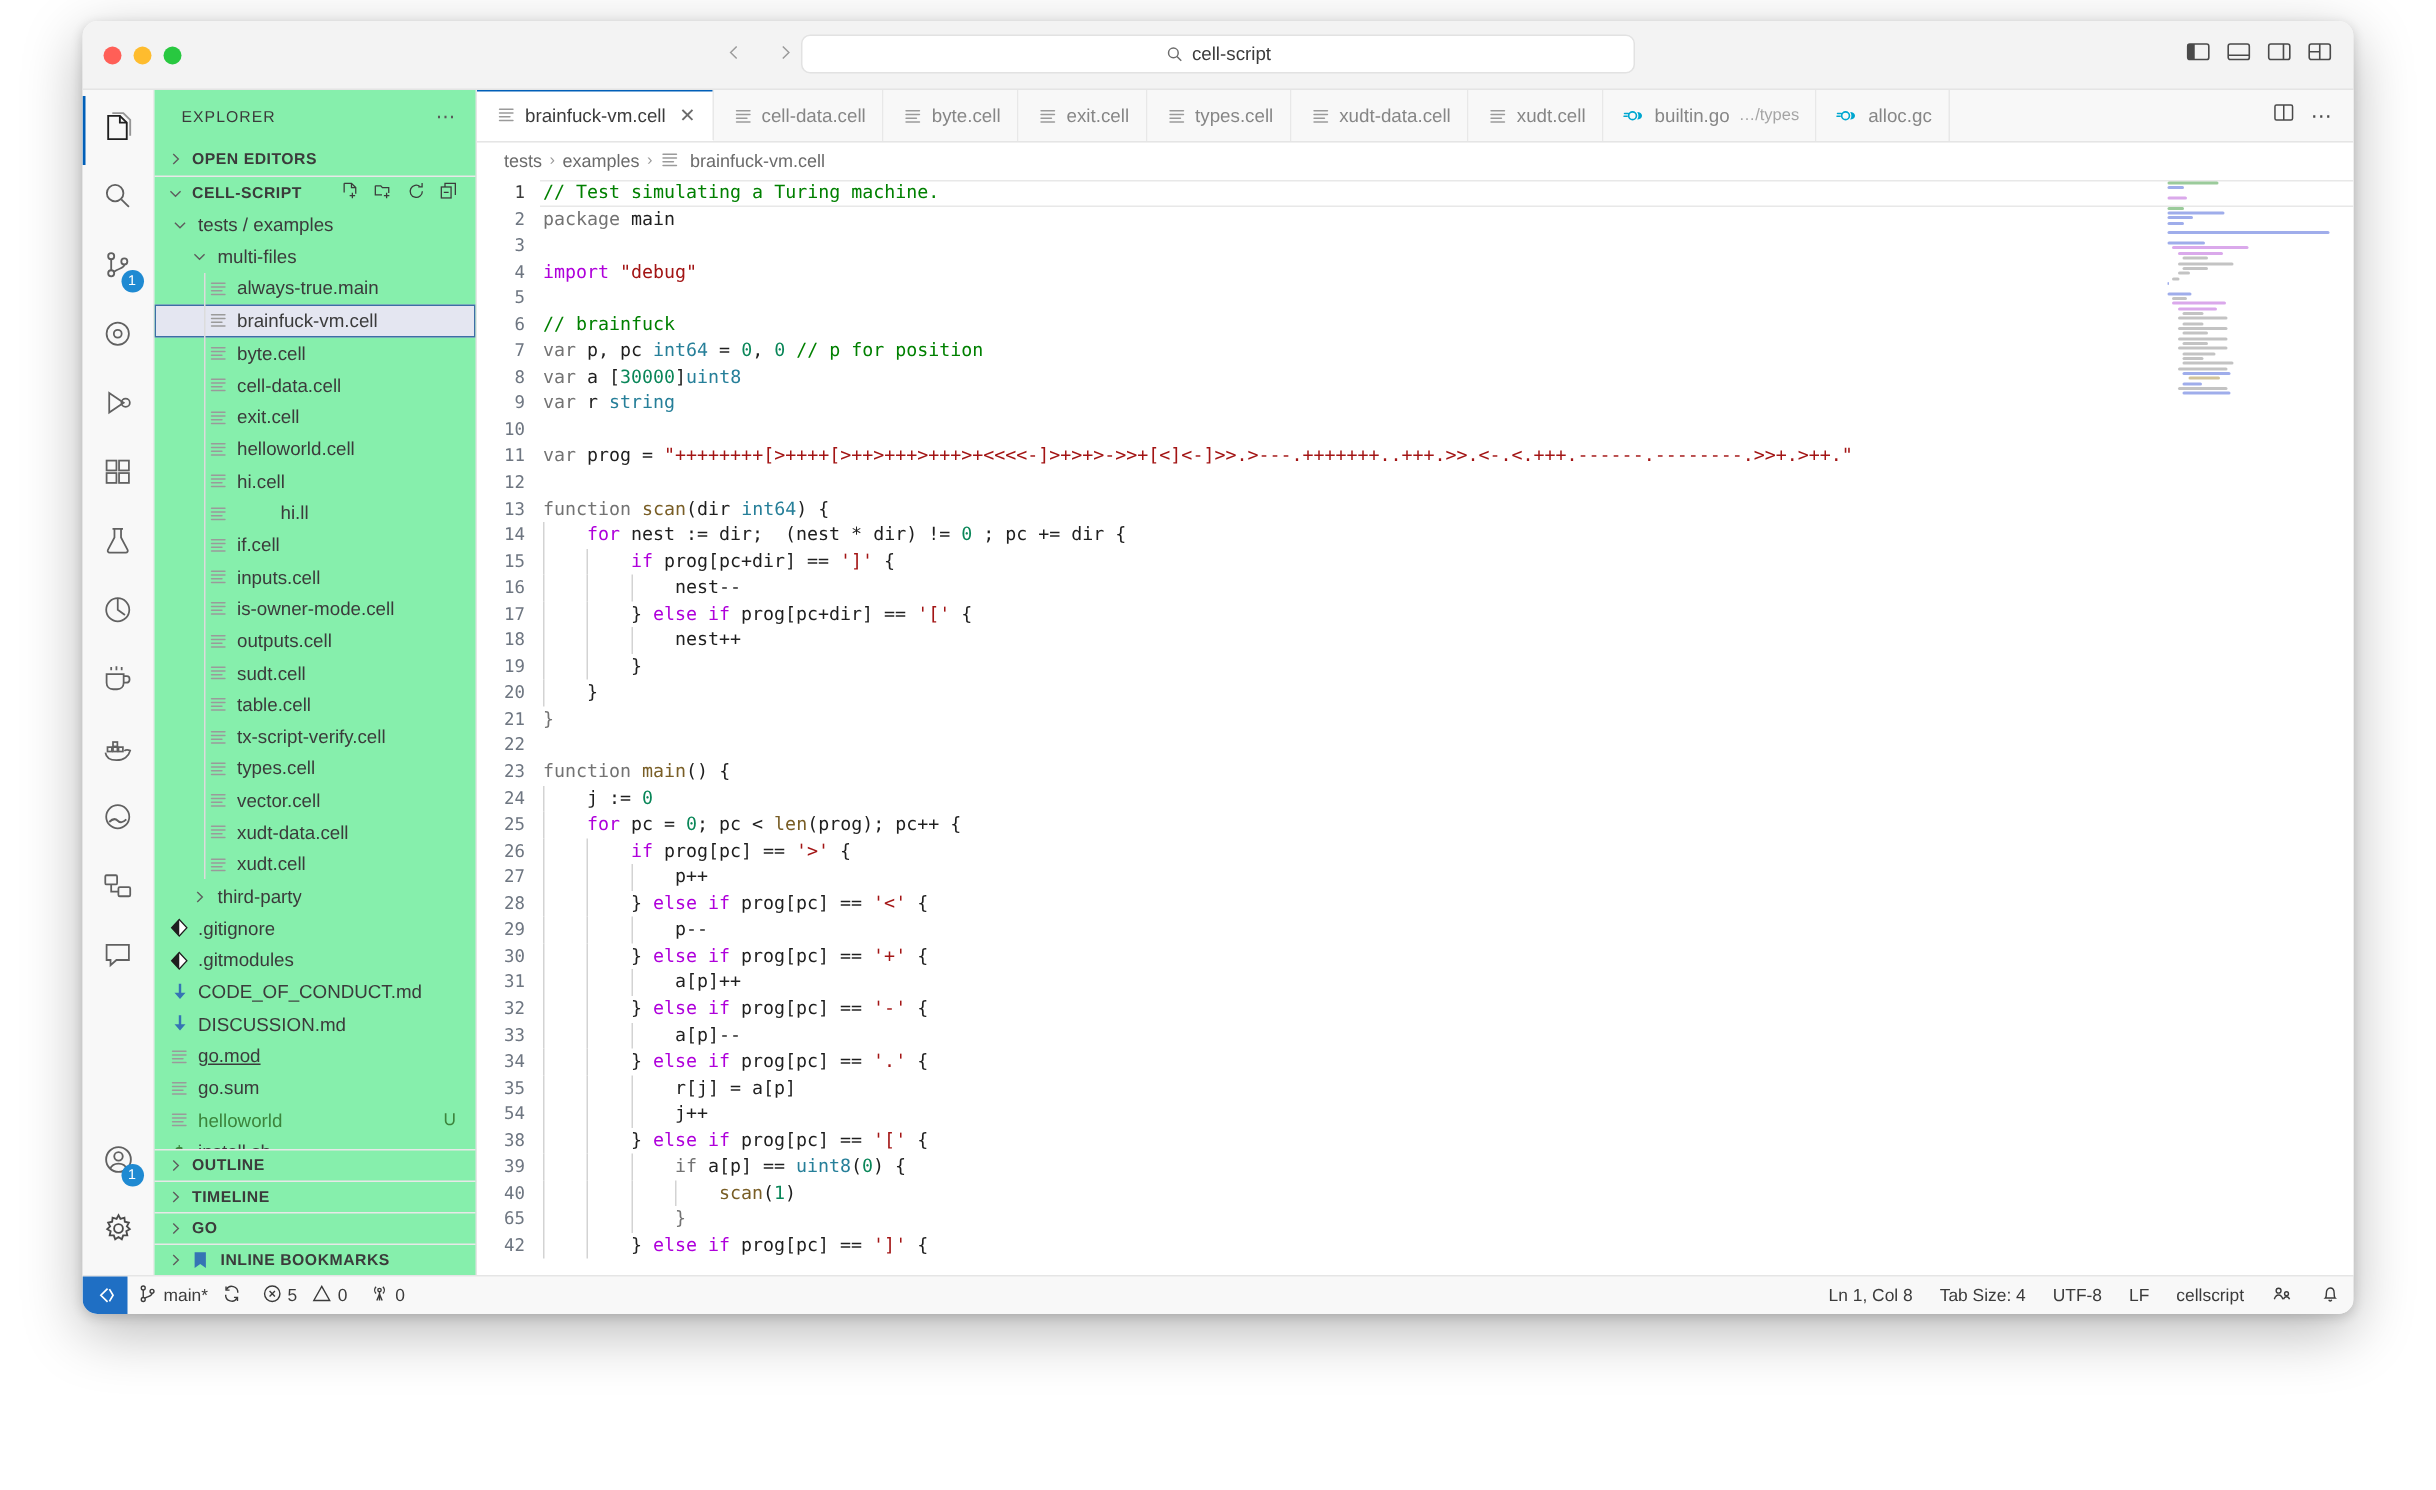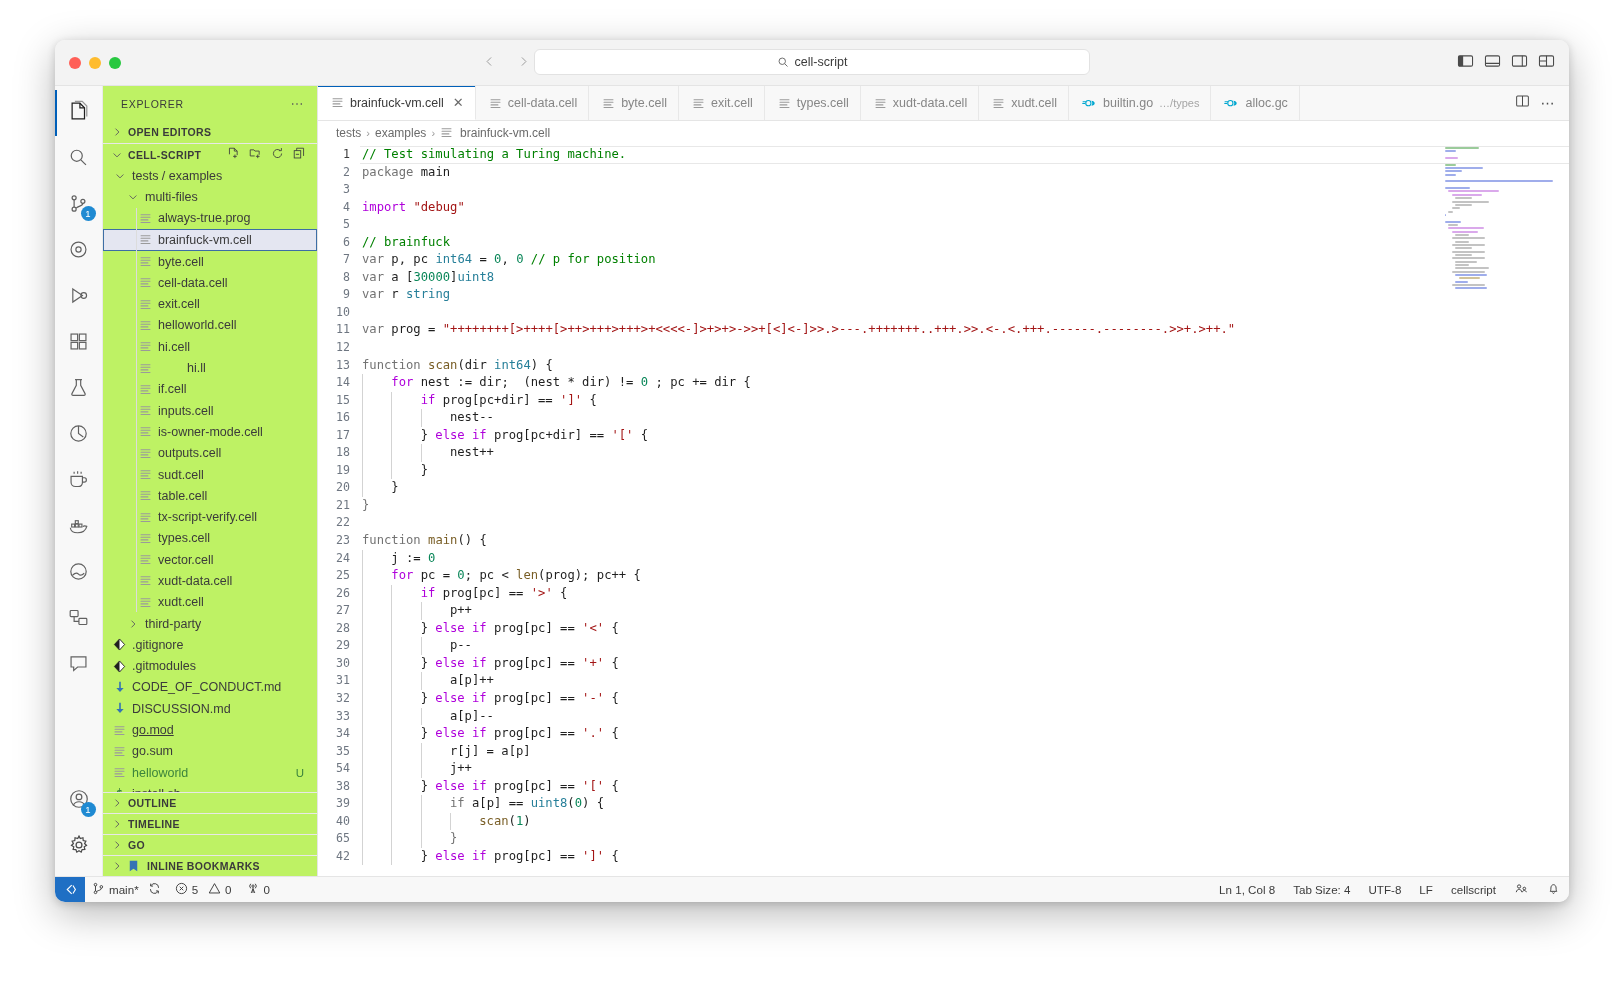--- a/index.html
+++ b/index.html
@@ -11,21 +11,21 @@
     overflow: hidden;
   }
   #root {
     position: relative;
     width: 1624px; height: 993px;
     background: #ffffff;
   }
   
   .window {
     position: absolute;
-    left: 55px; top: 40px;
+    left: 55px; top: 14px;
     width: 1514px; height: 862px;
     background: #f8f8f8;
     border-radius: 10px;
     overflow: hidden;
     box-shadow: 0 12px 40px rgba(0,0,0,0.28), 0 2px 8px rgba(0,0,0,0.16);
     display: flex; flex-direction: column;
   }
   
   .titlebar {
     height: 46px; min-height: 46px;
@@ -85,21 +85,21 @@
     position: absolute; right: 7px; bottom: 7px;
     min-width: 15px; height: 15px; border-radius: 8px;
     background: #1f8ad2; color: #fff;
     font-size: 9.5px; line-height: 15px; text-align: center;
     padding: 0 3px; font-family: "Liberation Sans", sans-serif;
   }
   .act-bottom { margin-top: auto; padding-bottom: 6px; }
   
   .sidebar {
     width: 215px; min-width: 215px;
-    background: #bef264;
+    background: #86efac;
     border-right: 1px solid #e5e5e5;
     display: flex; flex-direction: column;
     font-size: 12.5px; color: #3b3b3b;
     position: relative;
   }
   .sb-title {
     height: 35px; display: flex; align-items: center;
     padding: 0 12px 0 18px;
     font-size: 10.5px; letter-spacing: 0.7px; color: #3b3b3b;
     justify-content: space-between;
@@ -521,21 +521,21 @@
               <span class="ficon">
                 <svg width="13" height="13" viewBox="0 0 16 16">
                   <g stroke="#9a9a9a" stroke-width="1.25" stroke-linecap="round">
                     <path d="M2.5 3.5 H13.5"></path>
                     <path d="M2.5 6.6 H13.5"></path>
                     <path d="M2.5 9.7 H11"></path>
                     <path d="M2.5 12.8 H13.5"></path>
                   </g>
                 </svg>
               </span>
-              <span class="label">always-true.prog</span>
+              <span class="label">always-true.main</span>
             </div>
             <div class="row sel" style="padding-left: 34px;">
               <span class="ficon">
                 <svg width="13" height="13" viewBox="0 0 16 16">
                   <g stroke="#9a9a9a" stroke-width="1.25" stroke-linecap="round">
                     <path d="M2.5 3.5 H13.5"></path>
                     <path d="M2.5 6.6 H13.5"></path>
                     <path d="M2.5 9.7 H11"></path>
                     <path d="M2.5 12.8 H13.5"></path>
                   </g>

